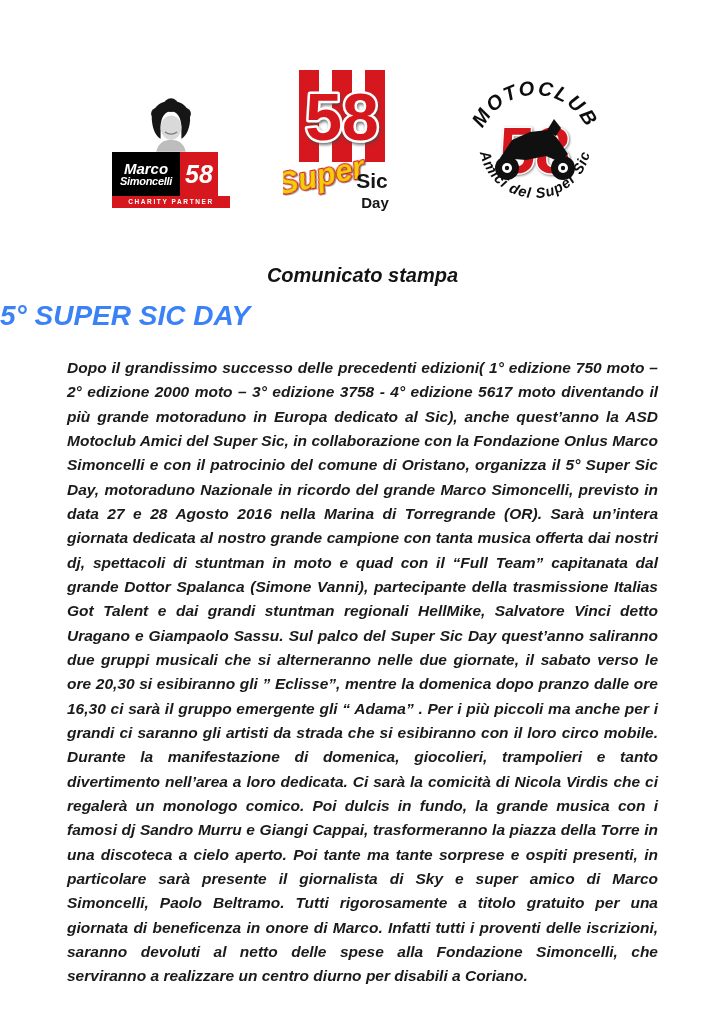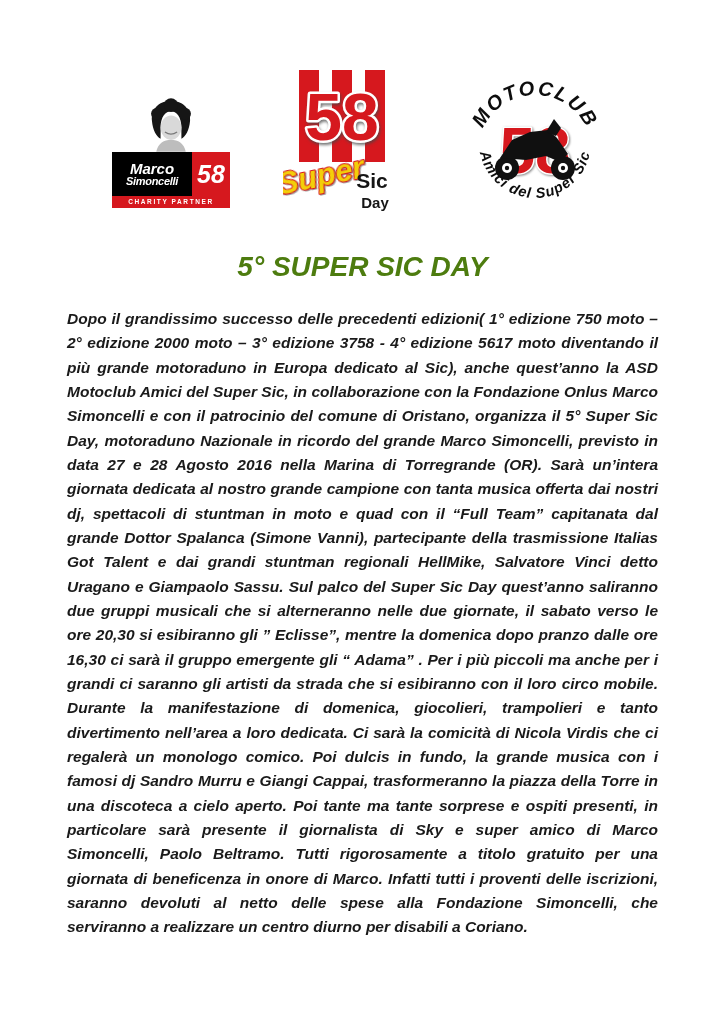--- a/index.html
+++ b/index.html
@@ -13,21 +13,21 @@
   }
 
   
   .logos-row { position:relative; height:238px; }
 
   
   .logo-sim { position:absolute; left:112px; top:98px; width:118px; text-align:center; }
   .sim-portrait { display:block; margin:0 auto; }
   .sim-bar { display:flex; width:118px; height:44px; }
   .sim-name {
-    background:#000; color:#fff; width:80px;
+    background:#000; color:#fff; width:68px;
     display:flex; flex-direction:column; justify-content:center; align-items:center;
     font-style:italic; font-weight:bold; line-height:1.02;
   }
   .sim-name-top { font-size:15px; }
   .sim-name-bottom { font-size:11px; letter-spacing:-0.3px; }
   .sim-58 {
     background:#d6181e; color:#fff; width:38px;
     display:flex; align-items:center; justify-content:center;
     font-weight:bold; font-style:italic; font-size:25px;
   }
@@ -78,23 +78,23 @@
 
   
   .subtitle {
     margin-top:26px;
     text-align:center;
     font-style:italic; font-weight:bold;
     font-size:20px; color:#141414;
   }
   .title {
     margin-top:13px;
-    text-align:center;
+    text-align:left;
     font-style:italic; font-weight:bold;
-    font-size:28px; color:#4d7c0f;
+    font-size:28px; color:#3b82f6;
   }
   .body-text {
     margin:24px 67px 0 67px;
     text-align:justify;
     font-style:italic; font-weight:bold;
     font-size:15.5px; line-height:1.57;
     color:#1a1a1a;
   }
 </style>
 </head>
@@ -160,18 +160,19 @@
           <path d="M86 60 L94 47 L101 56 L96 64 Z"></path>
         </g>
         <text class="mc-arc-bottom">
           <textPath href="#arcBottom" startOffset="50%" text-anchor="middle">Amici del Super Sic</textPath>
         </text>
       </svg>
     </div>
 
   </header>
 
+  <div class="subtitle">Comunicato stampa</div>
 
   <h1 class="title">5° SUPER SIC DAY</h1>
 
   <p class="body-text">Dopo il grandissimo successo delle precedenti edizioni( 1° edizione 750 moto – 2° edizione 2000 moto – 3° edizione 3758 - 4° edizione 5617 moto diventando il più grande motoraduno in Europa dedicato al Sic), anche quest’anno la ASD Motoclub Amici del Super Sic, in collaborazione con la Fondazione Onlus Marco Simoncelli e con il patrocinio del comune di Oristano, organizza il 5° Super Sic Day, motoraduno Nazionale in ricordo del grande Marco Simoncelli, previsto in data 27 e 28 Agosto 2016 nella Marina di Torregrande (OR). Sarà un’intera giornata dedicata al nostro grande campione con tanta musica offerta dai nostri dj, spettacoli di stuntman in moto e quad con il “Full Team” capitanata dal grande Dottor Spalanca (Simone Vanni), partecipante della trasmissione Italias Got Talent e dai grandi stuntman regionali HellMike, Salvatore Vinci detto Uragano e Giampaolo Sassu. Sul palco del Super Sic Day quest’anno saliranno due gruppi musicali che si alterneranno nelle due giornate, il sabato verso le ore 20,30 si esibiranno gli ” Eclisse”, mentre la domenica dopo pranzo dalle ore 16,30 ci sarà il gruppo emergente gli “ Adama” . Per i più piccoli ma anche per i grandi ci saranno gli artisti da strada che si esibiranno con il loro circo mobile. Durante la manifestazione di domenica, giocolieri, trampolieri e tanto divertimento nell’area a loro dedicata. Ci sarà la comicità di Nicola Virdis che ci regalerà un monologo comico. Poi dulcis in fundo, la grande musica con i famosi dj Sandro Murru e Giangi Cappai, trasformeranno la piazza della Torre in una discoteca a cielo aperto. Poi tante ma tante sorprese e ospiti presenti, in particolare sarà presente il giornalista di Sky e super amico di Marco Simoncelli, Paolo Beltramo. Tutti rigorosamente a titolo gratuito per una giornata di beneficenza in onore di Marco. Infatti tutti i proventi delle iscrizioni, saranno devoluti al netto delle spese alla Fondazione Simoncelli, che serviranno a realizzare un centro diurno per disabili a Coriano.</p>
 
 </div>
 
 </body></html>

